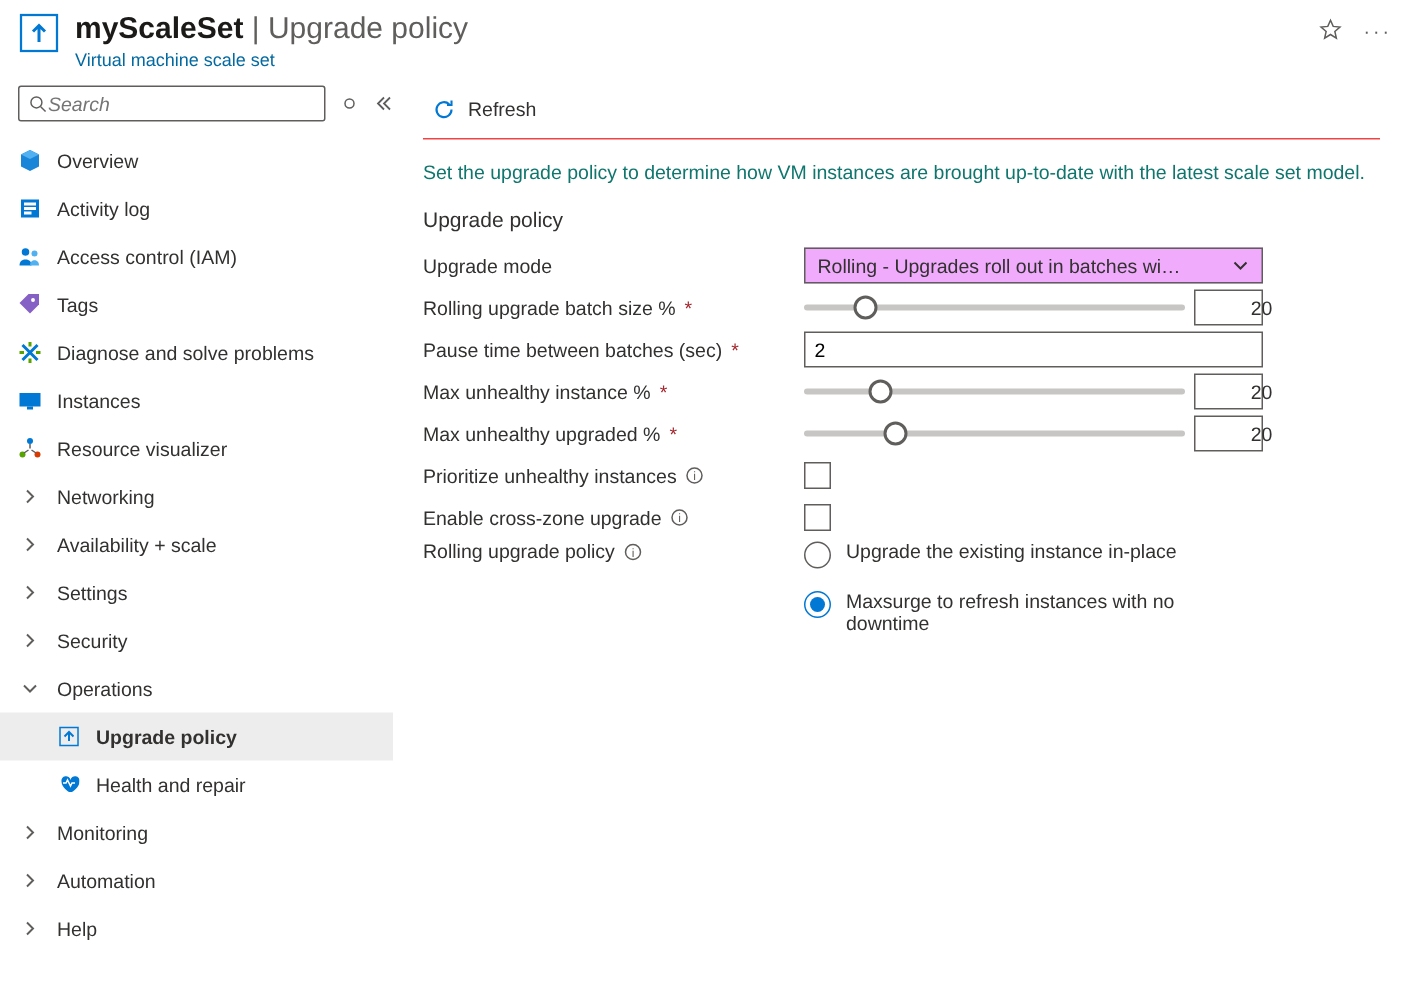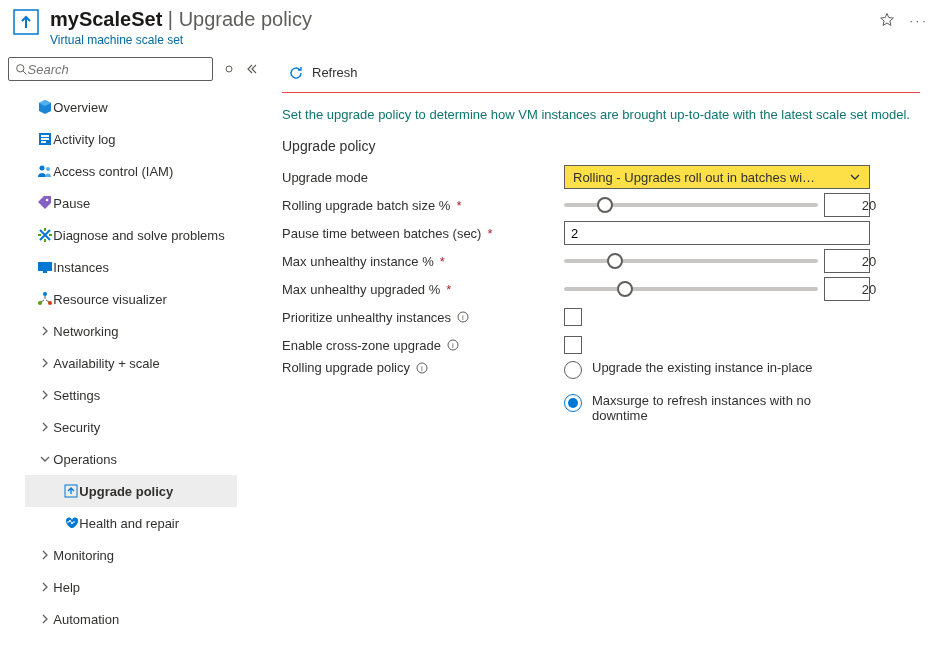--- a/index.html
+++ b/index.html
@@ -12,44 +12,44 @@
 .header-text { flex: 1; }
 .header-title { font-size: 20px; font-weight: 600; color: #1b1a19; }
 .header-title .sep { font-weight: 400; color: #605e5c; }
 .header-subtitle { font-size: 12px; color: #0369a1; margin-top: 2px; }
 .header-actions { display: flex; gap: 14px; align-items: center; padding-top: 4px; }
 
 
 .body { display: flex; flex: 1; overflow: hidden; }
 
 
-.sidebar { width: 262px; flex-shrink: 0; display: flex; flex-direction: column; border-right: none; align-items: center; }
+.sidebar { width: 262px; flex-shrink: 0; display: flex; flex-direction: column; border-right: none; }
 .search-row { display: flex; align-items: center; padding: 4px 10px 8px 12px; gap: 10px; }
 .search-box { flex: 1; display: flex; align-items: center; border: 1px solid #605e5c; border-radius: 2px; height: 24px; padding: 0 6px; color: #605e5c; }
 .search-box input { border: none; outline: none; flex: 1; font-size: 13px; font-style: italic; color: #605e5c; }
 .pin-icon, .collapse-icon { color: #605e5c; cursor: pointer; }
 .nav { padding: 2px 0; overflow-y: auto; }
-.nav-item { display: flex; align-items: center; height: 32px; padding: 0 12px 0 12px; cursor: pointer; }
+.nav-item { display: flex; align-items: center; height: 32px; padding: 0 12px 0 12px; cursor: pointer; gap: 10px; }
 .nav-item.indent { padding-left: 38px; }
 .nav-item.selected { background: #ededed; font-weight: 600; }
 .nav-icon { width: 16px; height: 16px; flex-shrink: 0; display: flex; align-items: center; justify-content: center; }
 .chev { width: 16px; display:flex; align-items:center; justify-content:center; color:#605e5c;}
 
 
 .main { flex: 1; display: flex; flex-direction: column; padding: 0 20px 0 20px; overflow: hidden; }
 .toolbar { display: flex; align-items: center; height: 40px; border-bottom: 1px solid #ef4444; gap: 8px; }
 .toolbar-btn { display: flex; align-items: center; gap: 8px; cursor: pointer; padding: 4px 6px; }
 .desc { margin: 14px 0 16px 0; font-size: 13px; color: #0f766e; }
 .section-heading { font-size: 14px; margin-bottom: 10px; }
-.form-row { display: flex; align-items: center; min-height: 26px; margin-bottom: 2px; gap: 28px; }
+.form-row { display: flex; align-items: center; min-height: 26px; margin-bottom: 2px; }
 .form-label { width: 254px; display: flex; align-items: center; gap: 6px; font-size: 13px; }
 .req { color: #a4262c; }
 .info-icon { color: #605e5c; }
 .form-control { flex: 1; display: flex; align-items: center; gap: 6px; }
-.select { width: 306px; height: 24px; border: 1px solid #605e5c; display: flex; align-items: center; padding: 0 8px; justify-content: space-between; cursor: pointer; background:#fde047;}
+.select { width: 306px; height: 24px; border: 1px solid #605e5c; display: flex; align-items: center; padding: 0 8px; justify-content: space-between; cursor: pointer; background:#f0abfc;}
 .slider-wrap { display: flex; align-items: center; width: 306px; }
 .slider { flex: 1; position: relative; height: 16px; display:flex; align-items:center;}
 .track { position: absolute; left: 0; right: 0; top: 50%; height: 4px; background: #c8c6c4; border-radius: 2px; transform: translateY(-50%);}
 .thumb { position: absolute; width: 16px; height: 16px; border: 2px solid #605e5c; background: #fff; border-radius: 50%; top: 50%; transform: translate(-50%, -50%);}
 .val-box { width: 44px; height: 24px; border: 1px solid #605e5c; display:flex; align-items:center; justify-content:center; margin-left:6px;padding-left:44px;}
 .text-input { width: 306px; height: 24px; border: 1px solid #605e5c; padding: 0 6px; font-size: 13px; outline:none;}
 .checkbox { width: 18px; height: 18px; border: 1px solid #605e5c; background:#fff; cursor:pointer;}
 .radio-row { display: flex; align-items: flex-start; gap: 10px; margin-bottom: 8px; }
 .radio { width: 18px; height: 18px; border: 1px solid #605e5c; border-radius: 50%; flex-shrink:0; display:flex; align-items:center; justify-content:center; cursor:pointer; margin-top:1px;}
 .radio.checked { border-color: #0078d4;}
@@ -141,21 +141,21 @@
             </span>
           <span>Access control (IAM)</span>
         </div>
         <div class="nav-item">
           <span class="nav-icon">
               <svg width="16" height="16" viewBox="0 0 16 16">
                 <path d="M1 7l6-6h7v7l-6 6z" fill="#8661c5"></path>
                 <circle cx="10" cy="5" r="1.3" fill="#fff"></circle>
               </svg>
             </span>
-          <span>Pause</span>
+          <span>Tags</span>
         </div>
         <div class="nav-item">
           <span class="nav-icon">
               <svg width="16" height="16" viewBox="0 0 16 16">
                 <path d="M3 3l10 10M13 3L3 13" stroke="#0078d4" stroke-width="2"></path>
                 <path d="M8 1v3M8 12v3M1 8h3M12 8h3" stroke="#57a300" stroke-width="2"></path>
               </svg>
             </span>
           <span>Diagnose and solve problems</span>
         </div>
@@ -245,29 +245,29 @@
               </svg>
             </span>
           <span>Monitoring</span>
         </div>
         <div class="nav-item">
           <span class="chev">
               <svg width="10" height="10" viewBox="0 0 10 10">
                 <path d="M3 1l4 4-4 4" fill="none" stroke="#605e5c" stroke-width="1.3"></path>
               </svg>
             </span>
+          <span>Automation</span>
+        </div>
+        <div class="nav-item">
+          <span class="chev">
+              <svg width="10" height="10" viewBox="0 0 10 10">
+                <path d="M3 1l4 4-4 4" fill="none" stroke="#605e5c" stroke-width="1.3"></path>
+              </svg>
+            </span>
           <span>Help</span>
-        </div>
-        <div class="nav-item">
-          <span class="chev">
-              <svg width="10" height="10" viewBox="0 0 10 10">
-                <path d="M3 1l4 4-4 4" fill="none" stroke="#605e5c" stroke-width="1.3"></path>
-              </svg>
-            </span>
-          <span>Automation</span>
         </div>
       </div>
     </div>
 
     <div class="main">
       <div class="toolbar">
         <div class="toolbar-btn">
           <span>
               <svg width="16" height="16" viewBox="0 0 16 16">
                 <path d="M13 8a5 5 0 11-1.5-3.5M13 2v3h-3" fill="none" stroke="#0078d4" stroke-width="1.4"></path>

